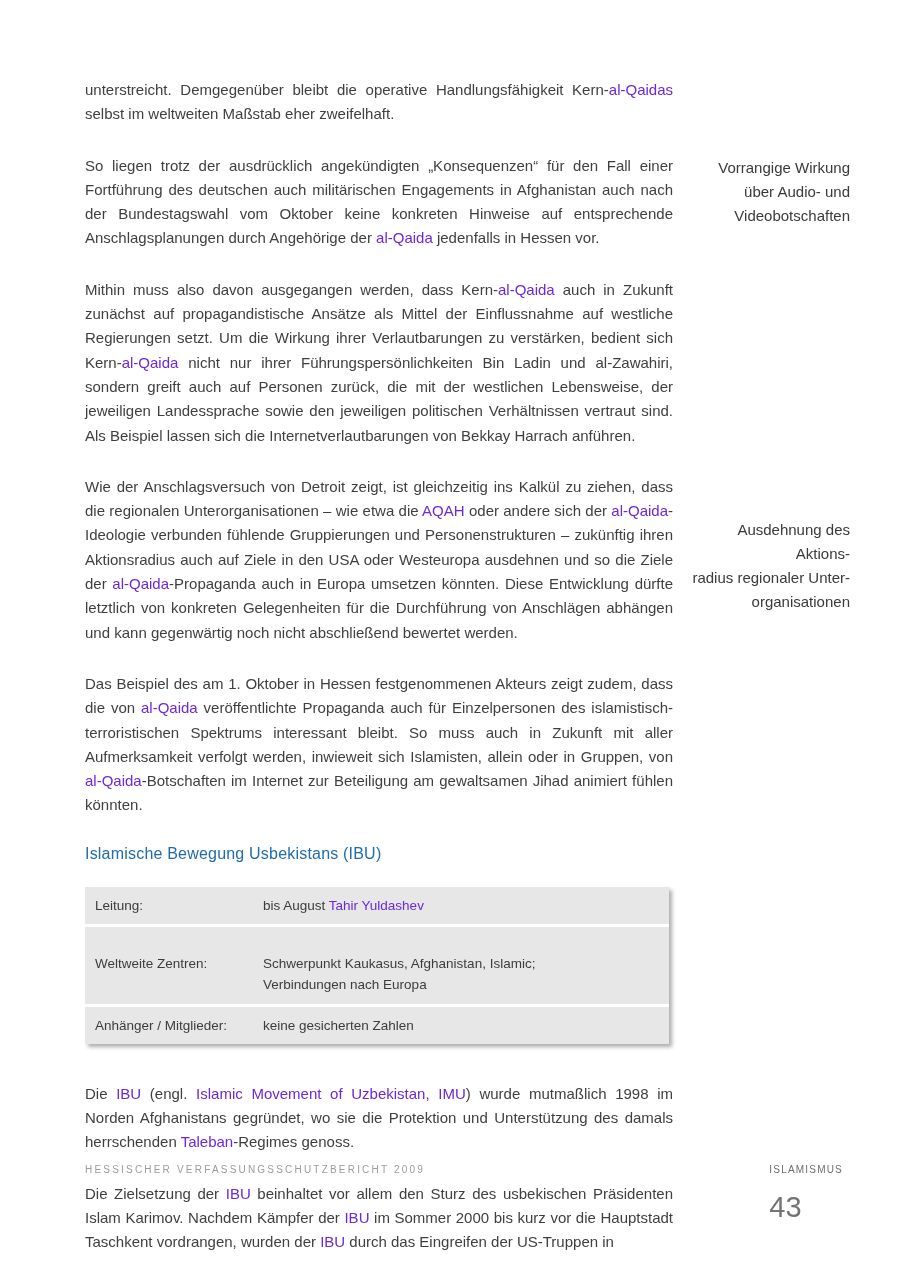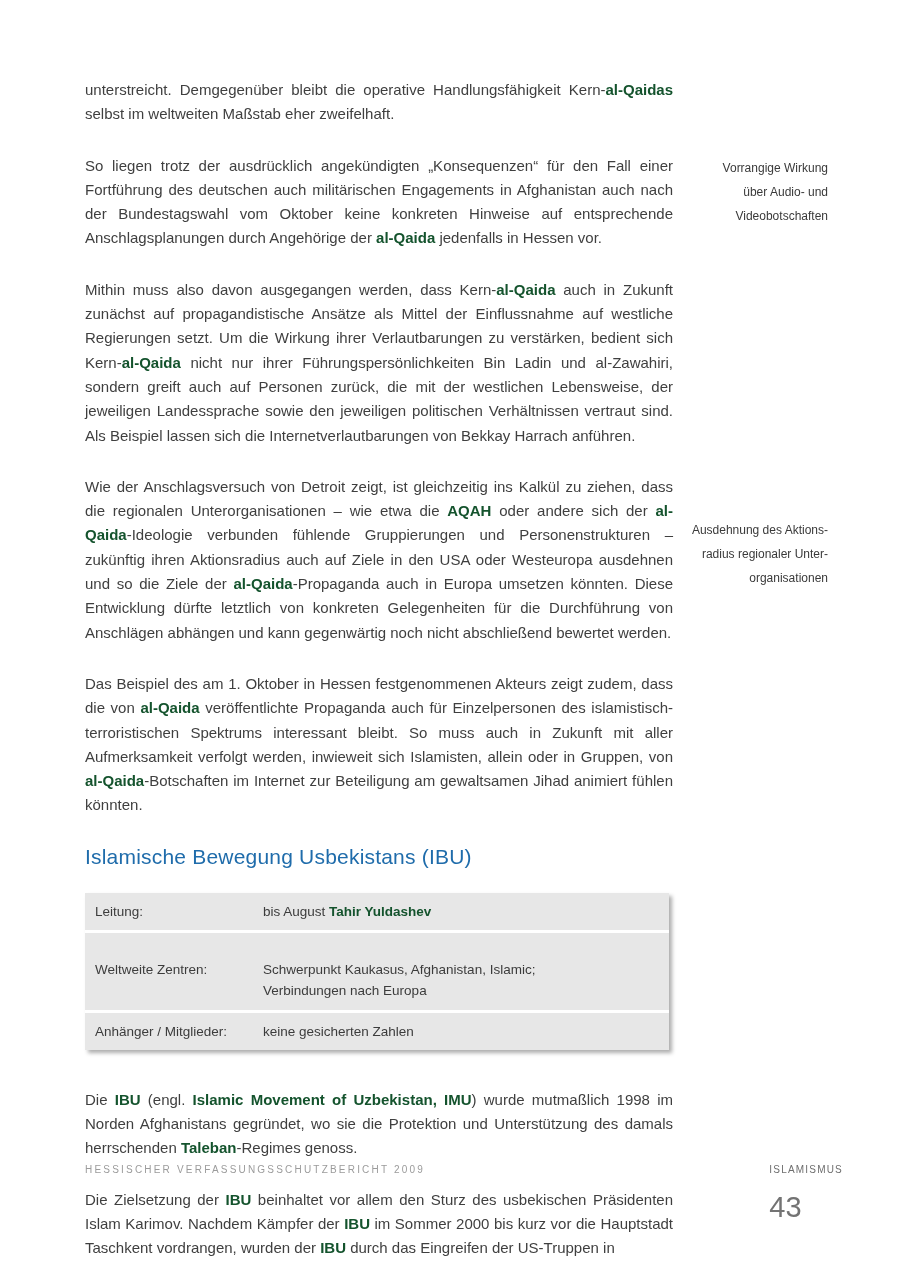--- a/index.html
+++ b/index.html
@@ -18,34 +18,34 @@
     top: 78px;
     width: 588px;
   }
   p.para {
     font-size: 15px;
     line-height: 24.3px;
     text-align: justify;
     margin: 0 0 27px 0;
     color: #3f3f3f;
   }
-  p.para b, .info-value b { font-weight: bold; color: #14532d; }
+  p.para b, .info-value b { font-weight: normal; color: #6d28d9; }
   .margin-note {
     position: absolute;
-    right: 72px;
+    right: 50px;
     width: 170px;
     text-align: right;
-    font-size: 12px;
+    font-size: 15px;
     line-height: 24px;
     color: #3a3a3a;
   }
   .margin-note-1 { top: 156px; }
   .margin-note-2 { top: 518px; }
   h2.section-heading {
-    font-size: 21px;
+    font-size: 16px;
     font-weight: 500;
     color: #1f6cab;
     margin: 14px 0 13px 0;
     letter-spacing: 0.2px;
   }
   .info-table {
     width: 584px;
     box-shadow: 3px 3px 4px rgba(0,0,0,0.32);
     margin-bottom: 38px;
     margin-top: 24px;

